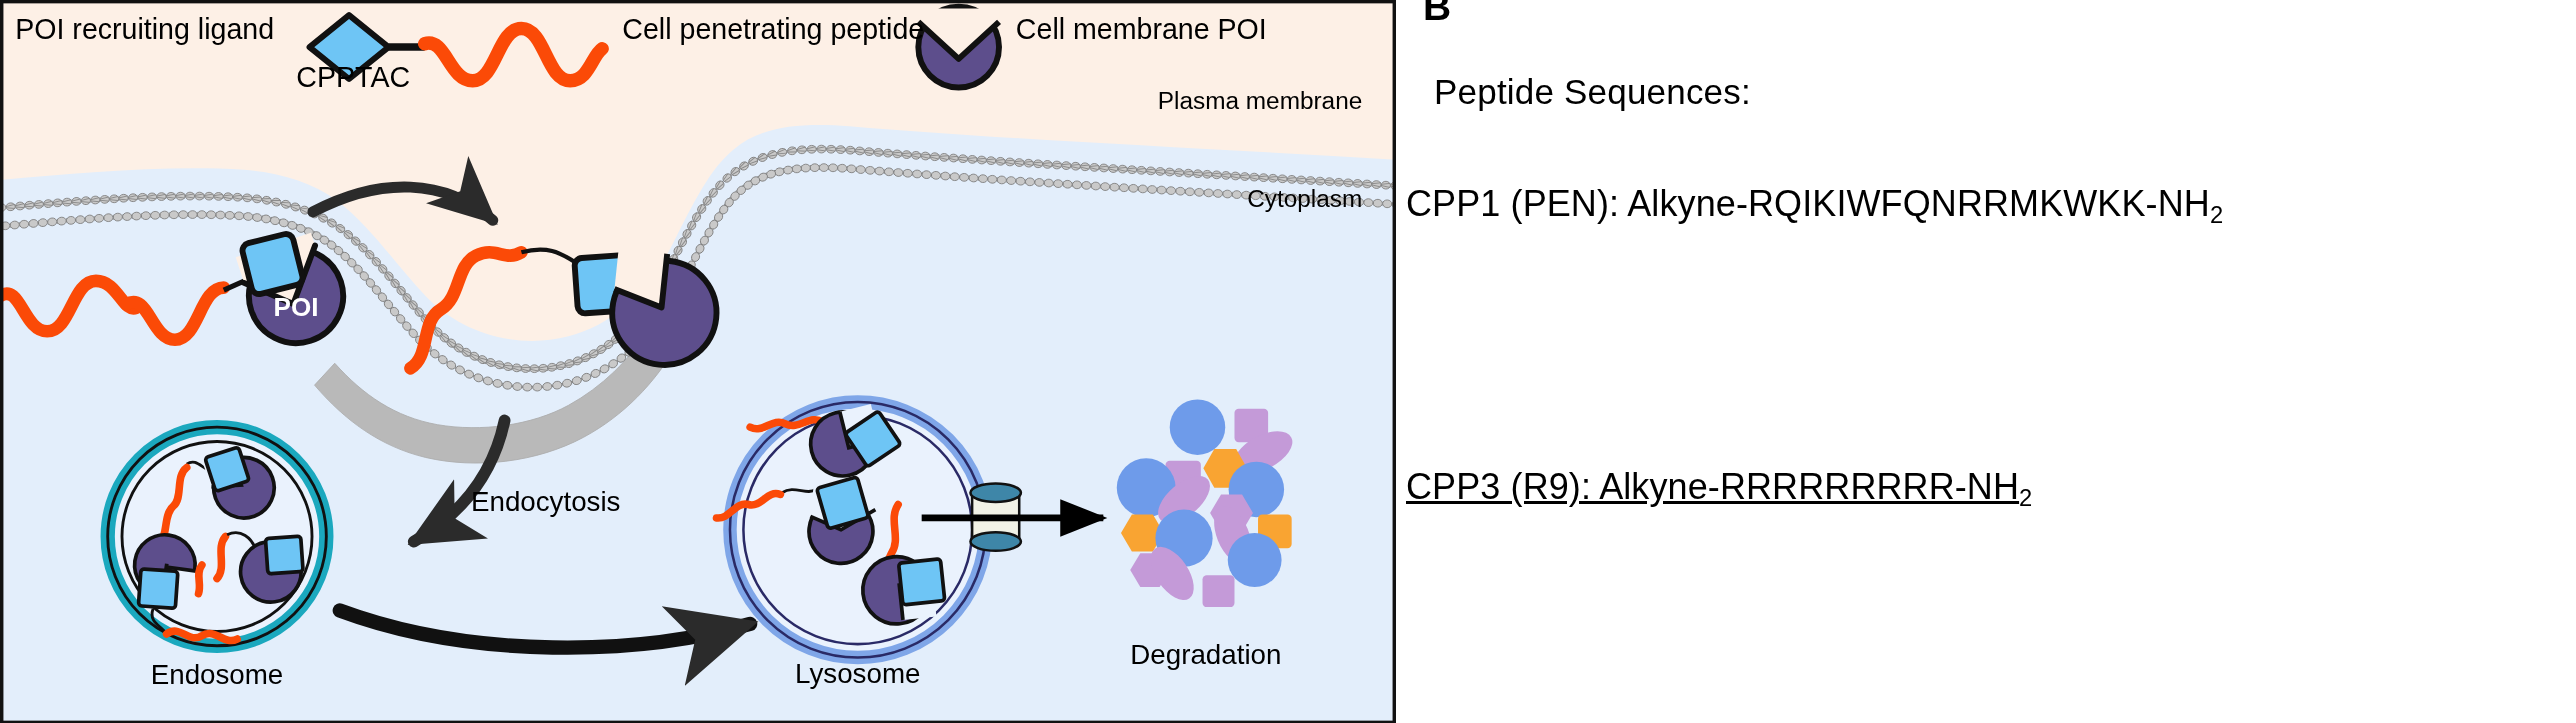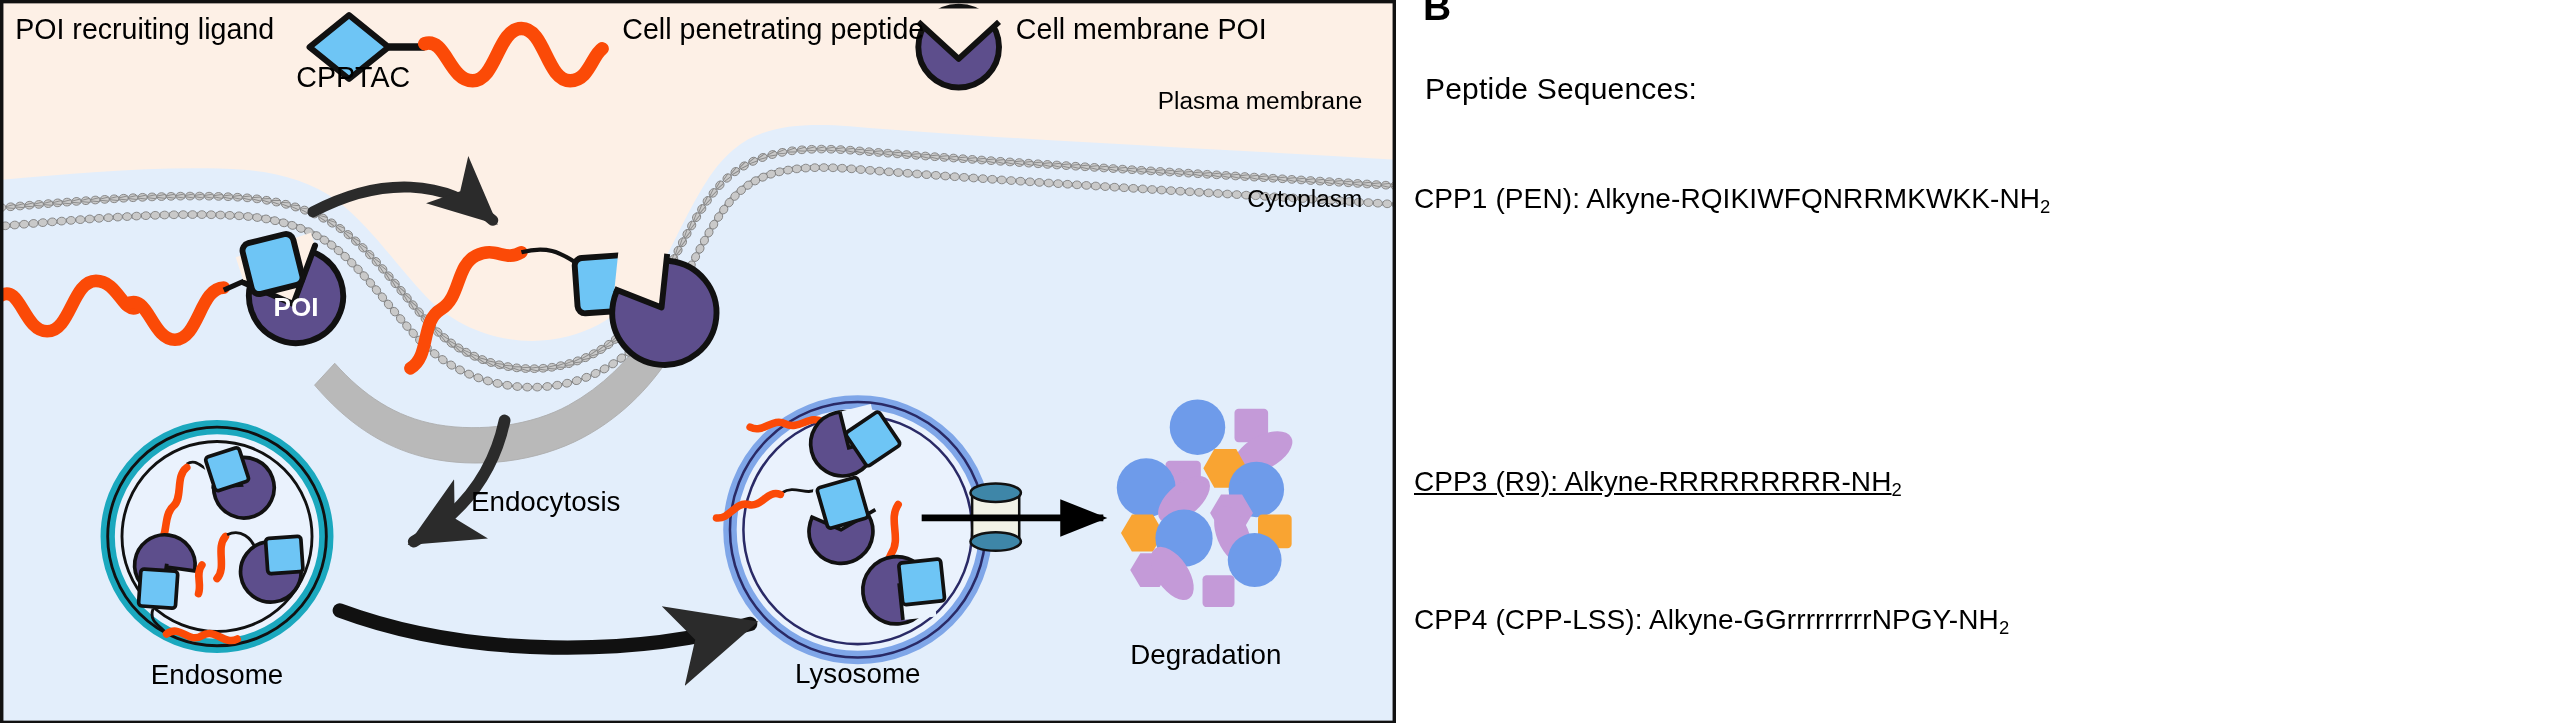--- a/index.html
+++ b/index.html
@@ -8,23 +8,23 @@
 
   
   #panel-a{position:absolute;left:0;top:0;width:1396px;height:724px;}
   #panel-a svg{display:block;}
 
   
   #panel-b{position:absolute;left:1396px;top:0;width:1180px;height:724px;background:#fff;}
   .panel-letter{position:absolute;font-weight:bold;font-size:39px;color:#000;line-height:1;}
   #panel-b-letter{left:27px;top:-13.5px;}
 
-  .seq-title{position:absolute;left:29px;top:72px;font-size:30px;color:#000;
+  .seq-title{position:absolute;left:38px;top:72px;font-size:35px;color:#000;
              letter-spacing:0.2px;white-space:nowrap;}
-  .seq-line{position:absolute;left:18px;font-size:28px;color:#000;white-space:nowrap;letter-spacing:0.1px;}
+  .seq-line{position:absolute;left:10px;font-size:36px;color:#000;white-space:nowrap;letter-spacing:0.1px;}
   .seq-line sub{font-size:.66em;vertical-align:-0.28em;}
   #seq-0{top:183px;}
   #seq-1{top:325px;}
   #seq-2{top:466px;text-decoration:underline;}
   #seq-3{top:604px;}
 </style>
 </head>
 <body>
 
 <div class="figure">
@@ -612,19 +612,16 @@
     <div class="panel-letter" id="panel-b-letter">B</div>
 
     <div class="seq-title">Peptide Sequences:</div>
 
     <div class="seq-line" id="seq-0">
       <span>CPP1 (PEN): Alkyne-RQIKIWFQNRRMKWKK-NH</span><sub>2</sub>
     </div>
     <div class="seq-line" id="seq-2">
       <span>CPP3 (R9): Alkyne-RRRRRRRRR-NH</span><sub>2</sub>
     </div>
-    <div class="seq-line" id="seq-3">
-      <span>CPP4 (CPP-LSS): Alkyne-GGrrrrrrrrrNPGY-NH</span><sub>2</sub>
-    </div>
   </div>
 
 </div>
 
 
 </body></html>

